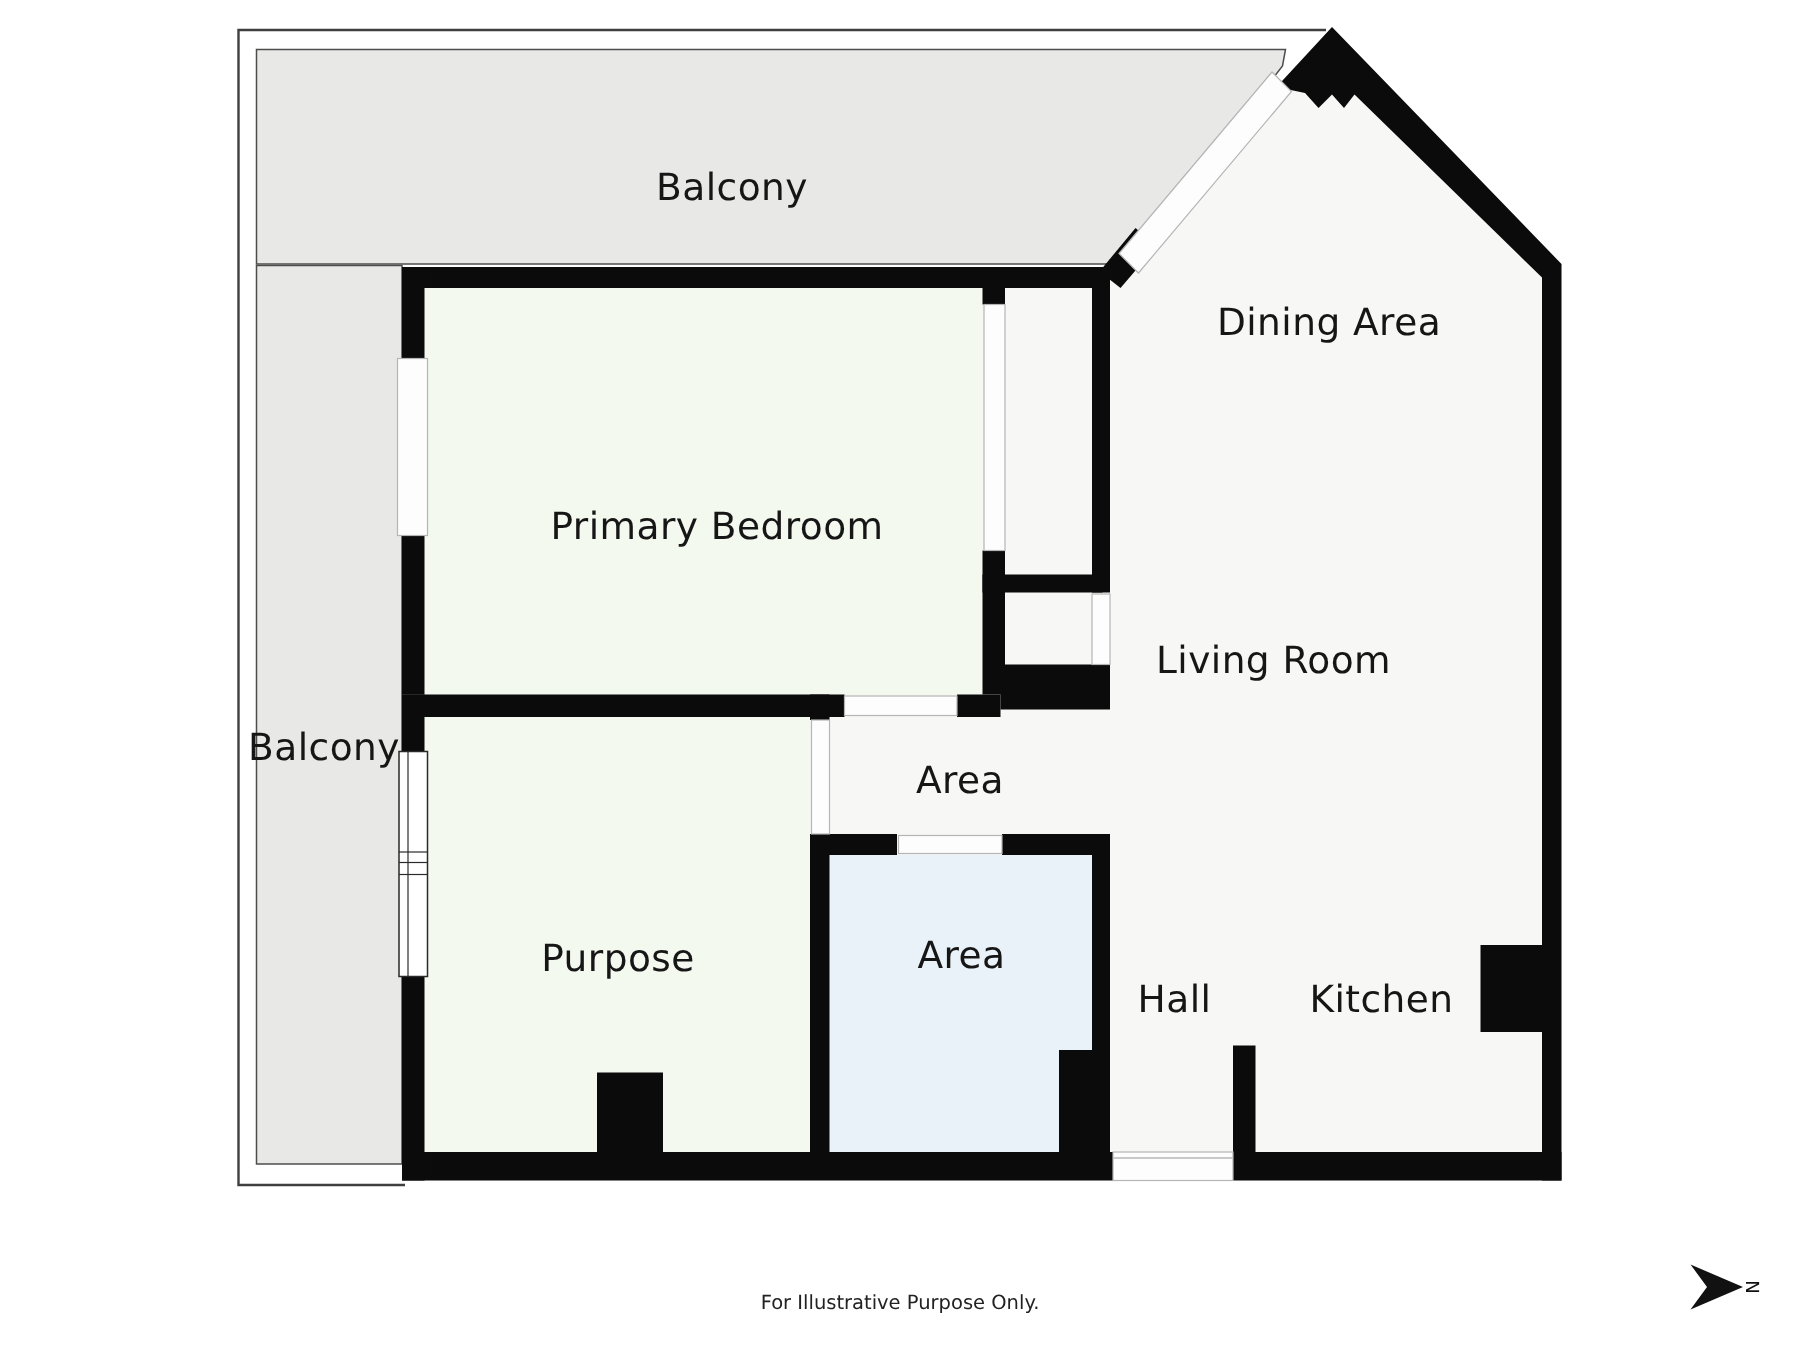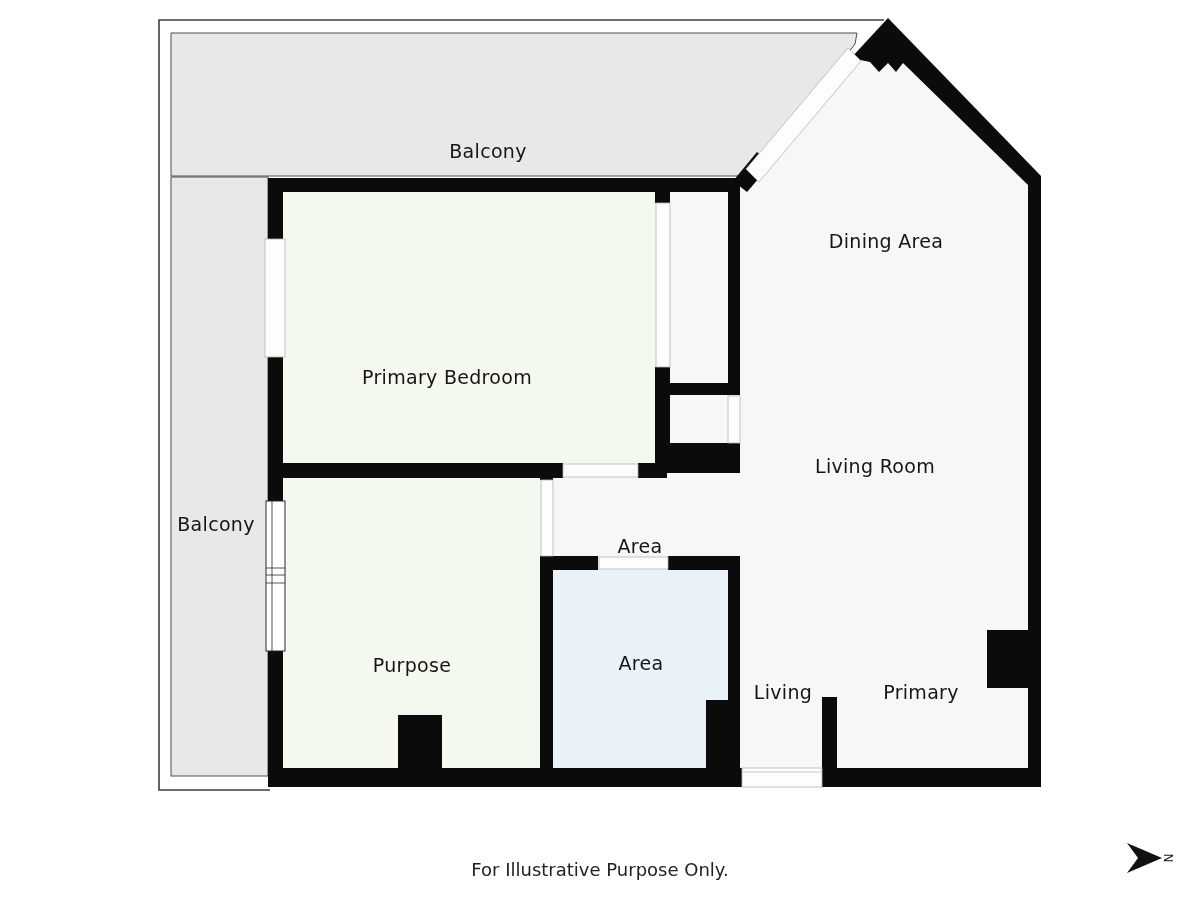--- a/index.html
+++ b/index.html
@@ -8,30 +8,29 @@
     width: 1200px;
     height: 900px;
     background: #ffffff;
     font-family: "DejaVu Sans", "Liberation Sans", sans-serif;
     overflow: hidden;
   }
   #plan-svg { position: absolute; left: 0; top: 0; }
   .room-label {
     position: absolute;
     transform: translate(-50%, -50%);
-    font-size: 19px;
+    font-size: 25px;
     color: #161616;
     white-space: nowrap;
     letter-spacing: 0.3px;
-    margin-top: 26px;
   }
   .disclaimer {
     position: absolute;
     transform: translate(-50%, -50%);
-    font-size: 18px;
+    font-size: 13px;
     color: #222222;
     white-space: nowrap;
   }
 </style>
 </head>
 <body>
 
 <div id="stage">
 
   <svg id="plan-svg" width="1200" height="900" viewBox="0 0 1200 900">
@@ -99,23 +98,23 @@
     </g>
 
     <g>
       <polygon points="1127,843 1162,858 1127,873 1138,858" fill="#111111"></polygon>
       <text transform="translate(1167,858) rotate(90)" font-size="12" fill="#111111" text-anchor="middle" dominant-baseline="middle">N</text>
     </g>
   </svg>
 
   <div class="room-label" style="left:488px; top:125px;">Balcony</div>
   <div class="room-label" style="left:886px; top:215px;text-align:right;">Dining Area</div>
-  <div class="room-label" style="left:447px; top:351px;">Primary Bedroom</div>
-  <div class="room-label" style="left:875px; top:440px;">Living Room</div>
+  <div class="room-label" style="left:478px; top:351px;">Primary Bedroom</div>
+  <div class="room-label" style="left:849px; top:440px;">Living Room</div>
   <div class="room-label" style="left:216px; top:498px;">Balcony</div>
   <div class="room-label" style="left:640px; top:520px;">Area</div>
   <div class="room-label" style="left:412px; top:639px;">Purpose</div>
   <div class="room-label" style="left:641px; top:637px;">Area</div>
-  <div class="room-label" style="left:783px; top:666px;">Living</div>
-  <div class="room-label" style="left:921px; top:666px;">Primary</div>
+  <div class="room-label" style="left:783px; top:666px;">Hall</div>
+  <div class="room-label" style="left:921px; top:666px;">Kitchen</div>
 
   <div class="disclaimer" style="left:600px; top:869px;">For Illustrative Purpose Only.</div>
 </div>
 
 </body></html>

